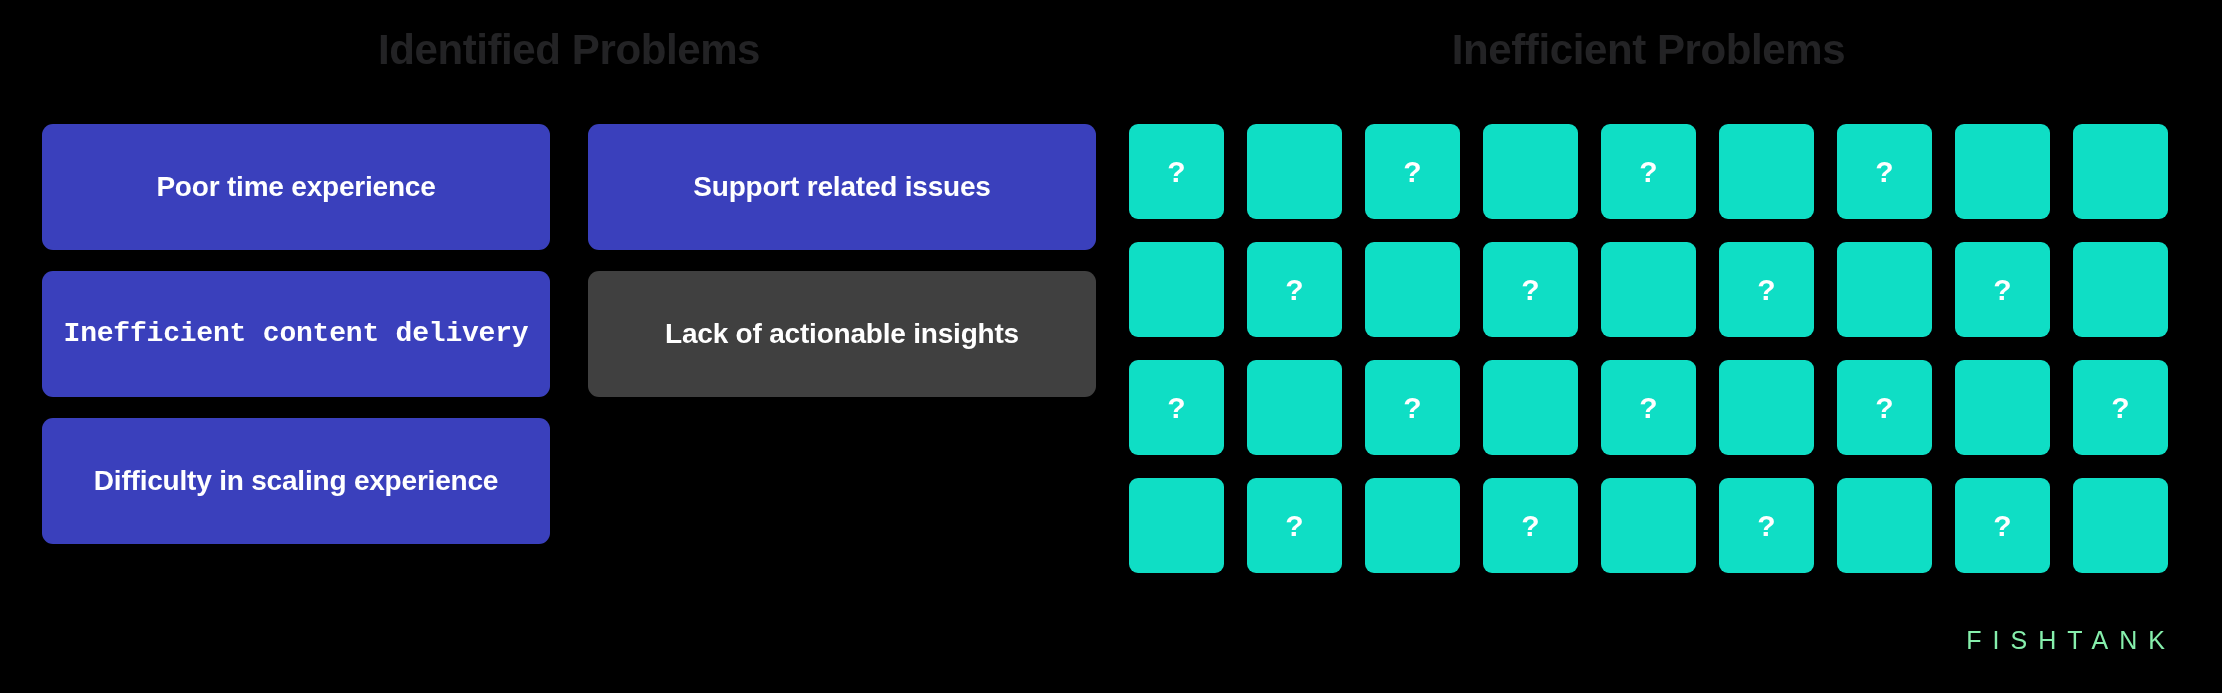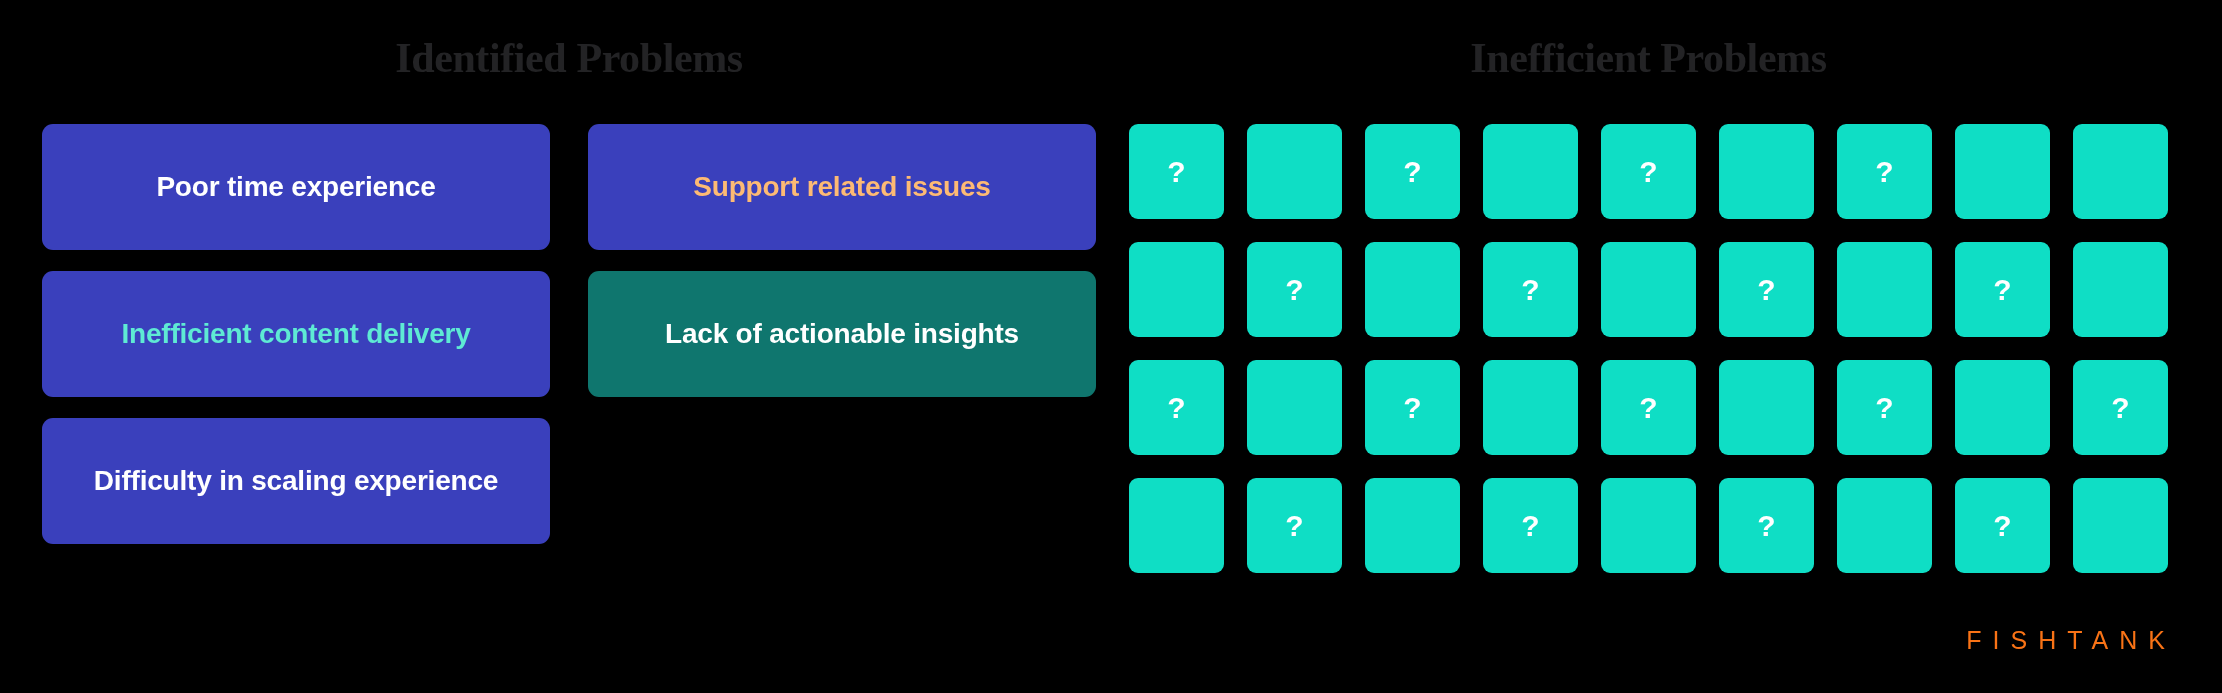--- a/index.html
+++ b/index.html
@@ -13,25 +13,24 @@
   }
 
   body {
     font-family: "Liberation Sans", sans-serif;
     position: relative;
   }
 
   
   .headings {
     position: absolute;
-    top: 8px;
+    top: 0;
     left: 0;
     width: 2222px;
     height: 110px;
-    font-family: Liberation Serif, serif;
   }
 
   .heading {
     position: absolute;
     top: 26px;
     font-size: 42px;
     font-weight: 700;
     color: #232325;
     letter-spacing: -0.4px;
     white-space: nowrap;
@@ -128,26 +127,26 @@
 <div class="headings">
   <div class="heading heading-identified" style="color: rgb(35, 35, 37);">Identified Problems</div>
   <div class="heading heading-unidentified" style="color: rgb(35, 35, 37);">Inefficient Problems</div>
 </div>
 
 <div class="identified-panel" id="identified-panel">
     <div class="problem-card" style="background: rgb(58, 64, 188);">
       <span class="problem-card-label" style="color: rgb(255, 255, 255);">Poor time experience</span>
     </div>
     <div class="problem-card" style="background: rgb(58, 64, 188);">
-      <span class="problem-card-label" style="color: #fdba74;">Support related issues</span>
-    </div>
-    <div class="problem-card" style="background: rgb(58, 64, 188);">
-      <span class="problem-card-label" style="color: #5eead4;">Inefficient content delivery</span>
-    </div>
-    <div class="problem-card" style="background: #0f766e;">
+      <span class="problem-card-label" style="color: #ffffff;">Support related issues</span>
+    </div>
+    <div class="problem-card" style="background: rgb(58, 64, 188);">
+      <span class="problem-card-label" style="color: #ffffff; font-family: Liberation Mono, monospace;">Inefficient content delivery</span>
+    </div>
+    <div class="problem-card" style="background: #404040;">
       <span class="problem-card-label" style="color: rgb(255, 255, 255);">Lack of actionable insights</span>
     </div>
     <div class="problem-card" style="background: rgb(58, 64, 188);">
       <span class="problem-card-label" style="color: rgb(255, 255, 255);">Difficulty in scaling experience</span>
     </div>
   </div>
 
 <div class="unidentified-panel" id="unidentified-panel">
     <div class="mystery-tile" style="background: rgb(15, 222, 197);">
       <span class="mystery-tile-mark" style="color: rgb(255, 255, 255);">?</span>
@@ -252,13 +251,13 @@
       <span class="mystery-tile-mark" style="color: rgb(255, 255, 255);"></span>
     </div>
     <div class="mystery-tile" style="background: rgb(15, 222, 197);">
       <span class="mystery-tile-mark" style="color: rgb(255, 255, 255);">?</span>
     </div>
     <div class="mystery-tile" style="background: rgb(15, 222, 197);">
       <span class="mystery-tile-mark" style="color: rgb(255, 255, 255);"></span>
     </div>
   </div>
 
-<div class="brand-wordmark" style="color: #f97316;">FISHTANK</div>
+<div class="brand-wordmark" style="color: #86efac;">FISHTANK</div>
 
 </body></html>

